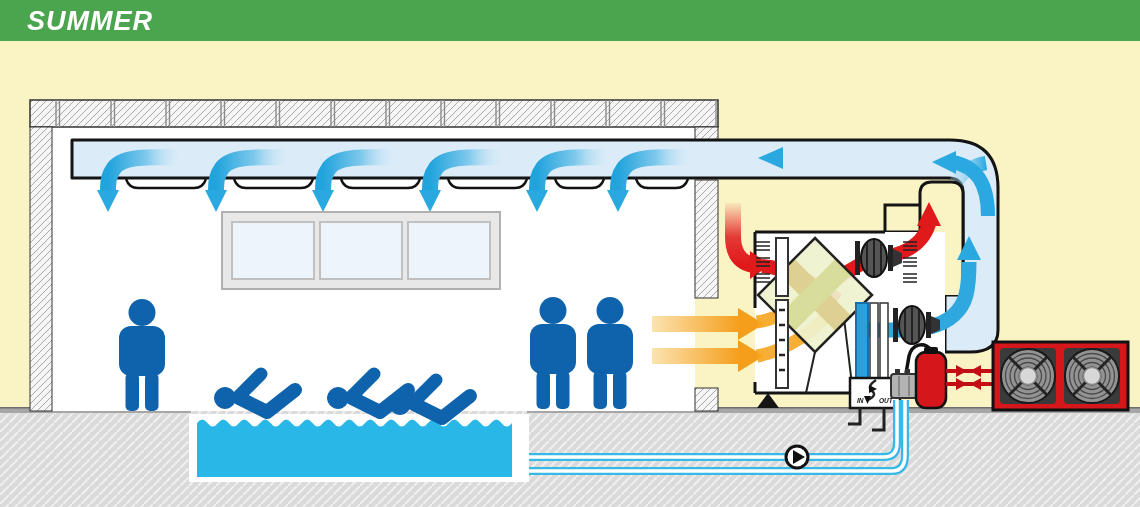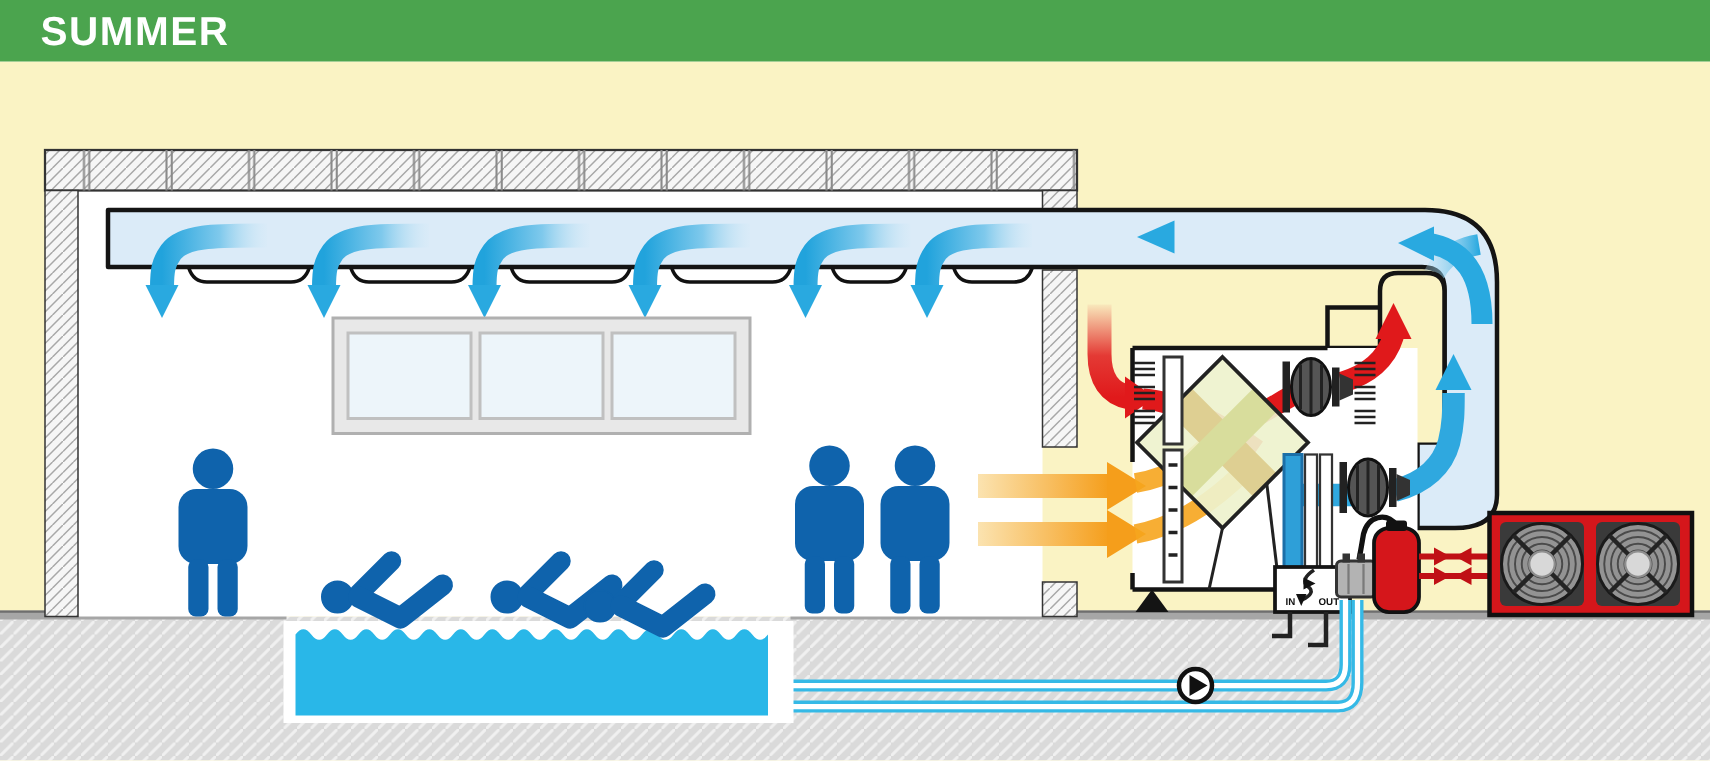--- a/index.html
+++ b/index.html
@@ -1,16 +1,16 @@
 <!DOCTYPE html>
 <html><head>
 <meta charset="utf-8">
 <style>
   html,body{margin:0;padding:0;background:#fff;}
-  #stage{width:1140px;height:507px;position:relative;font-family:"Liberation Sans",sans-serif;}
+  #stage{width:1140px;height:507px;position:relative;font-family:"Liberation Sans",sans-serif;font-style:italic;}
   svg{display:block;}
   text{font-family:"Liberation Sans",sans-serif;}
 </style>
 </head>
 <body>
 
 <div id="stage">
 <svg width="1140" height="507" viewBox="0 0 1140 507">
 <defs>
   <pattern id="wallp" width="14" height="14" patternUnits="userSpaceOnUse">

